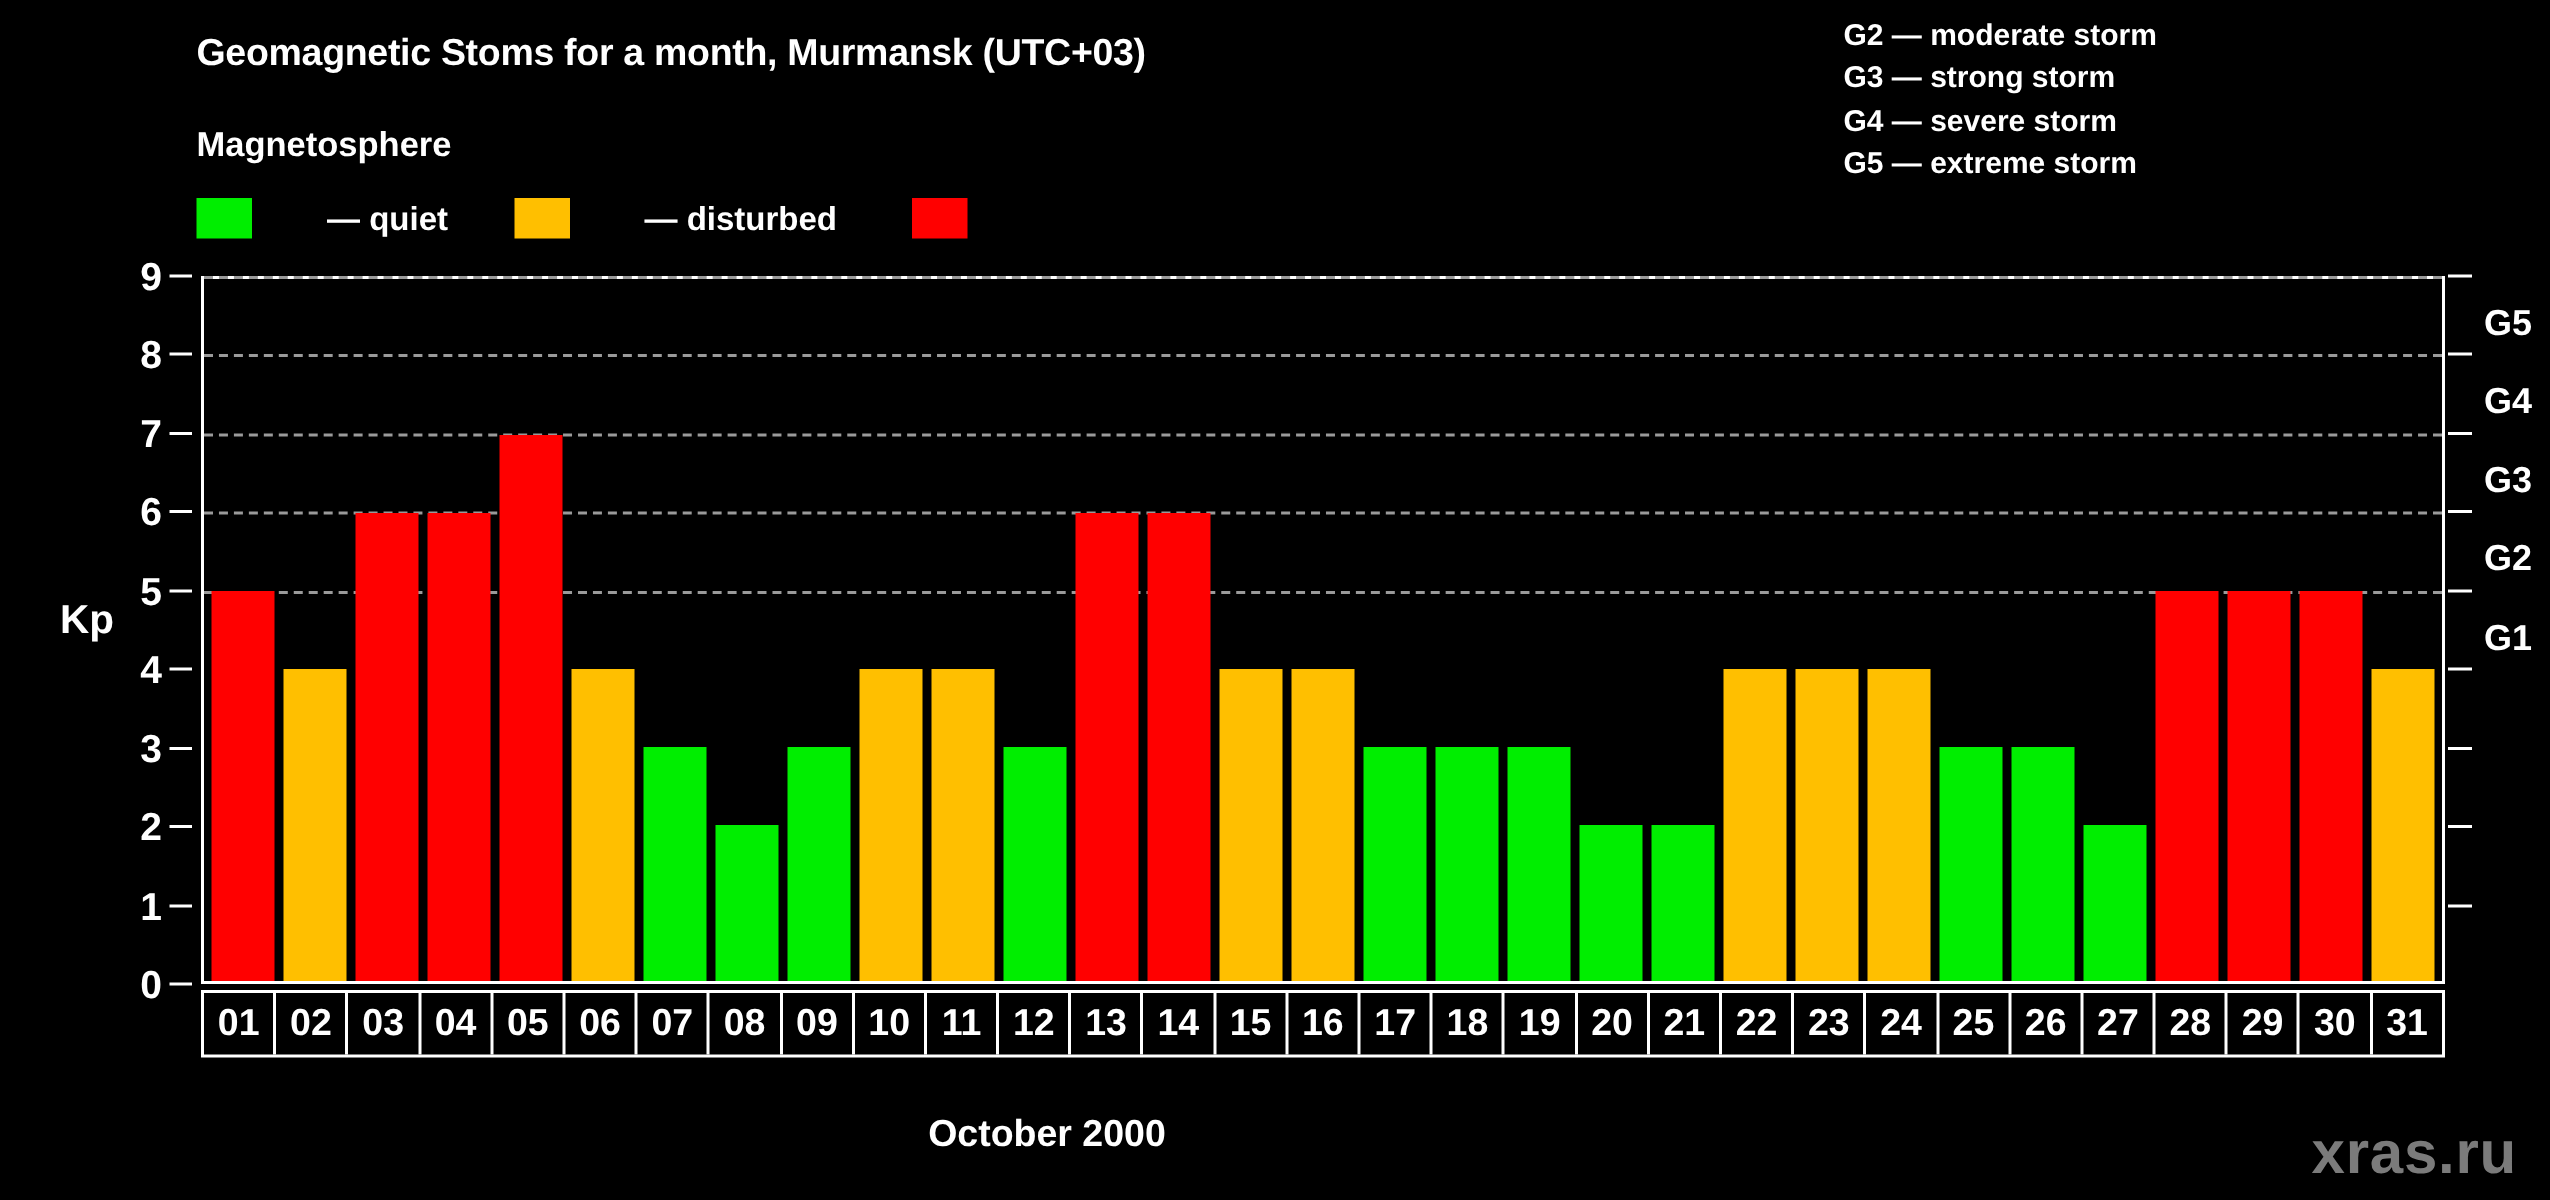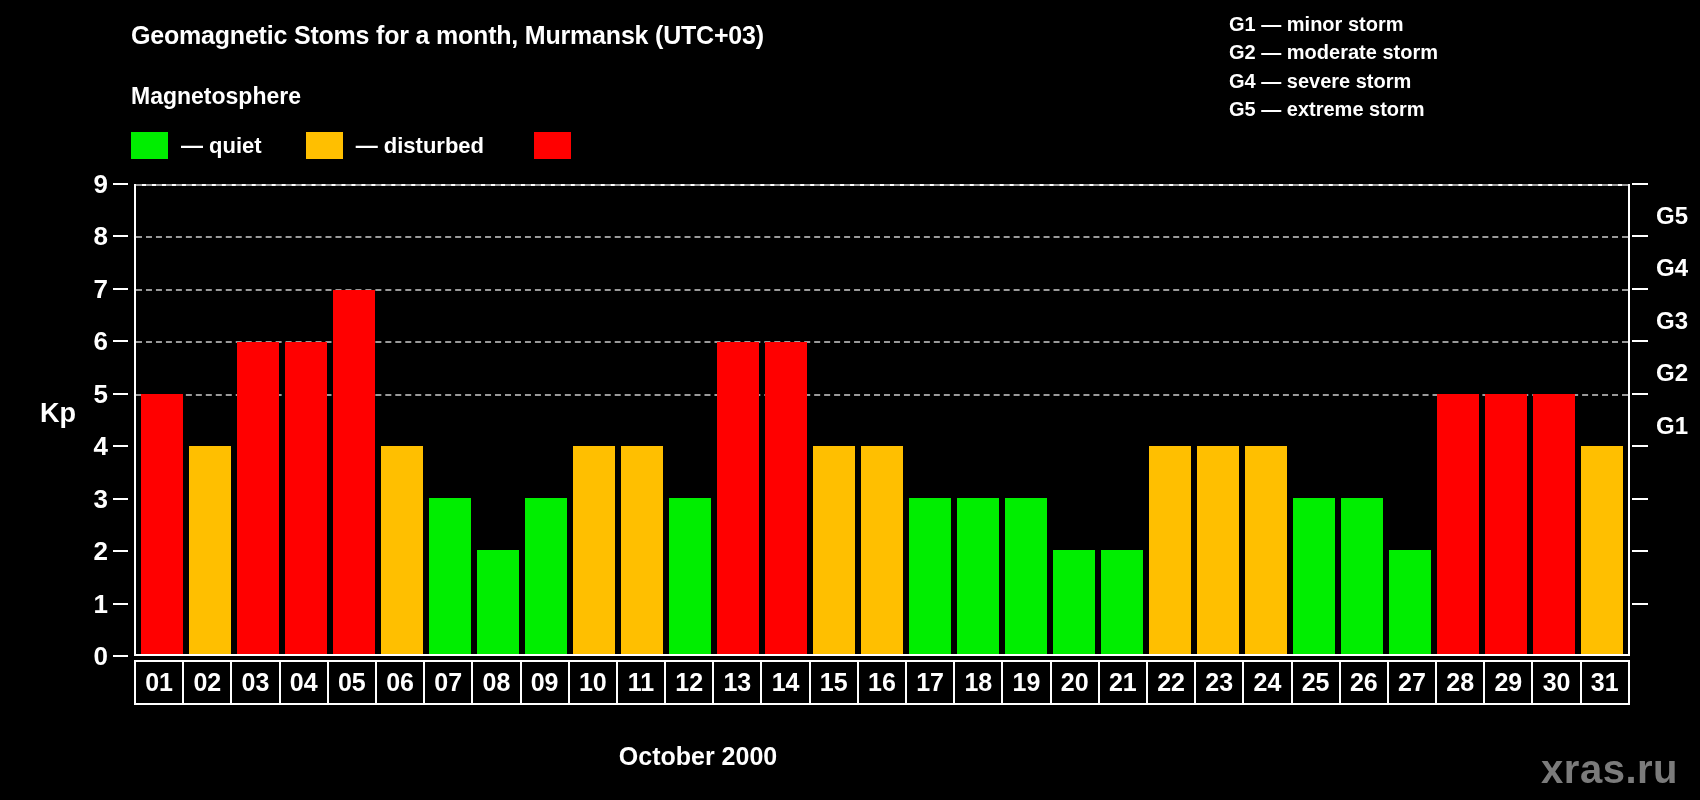--- a/index.html
+++ b/index.html
@@ -14,21 +14,21 @@
     font-size:25px;font-weight:bold;letter-spacing:-0.2px;white-space:nowrap;
   }
   #magneto{
     position:absolute;left:131px;top:83px;
     font-size:23px;font-weight:bold;white-space:nowrap;
   }
   #legend{
     position:absolute;left:131px;top:132px;
     display:flex;align-items:center;gap:0px;white-space:nowrap;
   }
-  .lg-item{display:flex;align-items:flex-end;}
+  .lg-item{display:flex;align-items:flex-end;gap:37px;}
   .lg-sw{width:37px;height:27px;display:inline-block;}
   .lg-tx{font-size:22px;font-weight:bold;margin-left:13px;}
   .lg-gap-a{width:44px;}
   .lg-gap-b{width:50px;}
 
   #gscale{
     position:absolute;left:1229px;top:10px;
     font-size:20px;font-weight:bold;line-height:1.42;
   }
   #gscale div{white-space:nowrap;}
@@ -126,22 +126,22 @@
     <span class="lg-sw" style="background:#ffbf00"></span>
     <span class="lg-tx">— disturbed</span>
   </span>
   <span class="lg-gap-b"></span>
   <span class="lg-item">
     <span class="lg-sw" style="background:#ff0000"></span>
   </span>
 </div>
 
 <div id="gscale">
-  <div>G1 — minor storm</div>
   <div>G2 — moderate storm</div>
+  <div>G3 — strong storm</div>
   <div>G4 — severe storm</div>
   <div>G5 — extreme storm</div>
 </div>
 
 <div id="kplabel">Kp</div>
 <div id="ylabels">
     <div class="ytick" style="top: 472px;">0</div>
     <div class="ytickmark" style="top: 471px;"></div>
     <div class="ytick" style="top: 419.556px;">1</div>
     <div class="ytickmark" style="top: 418.556px;"></div>

